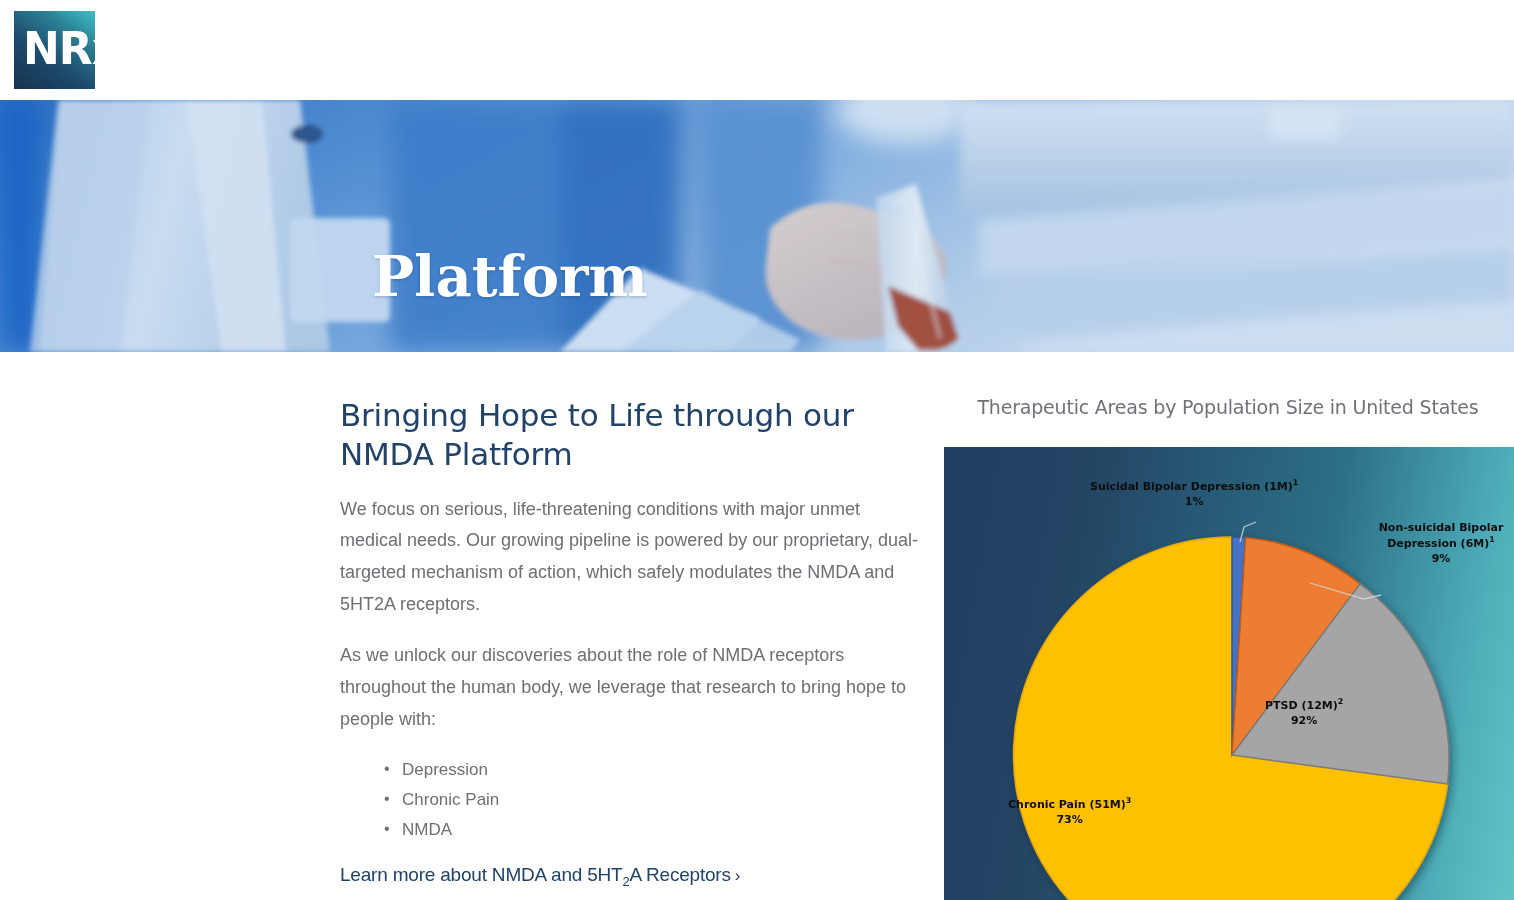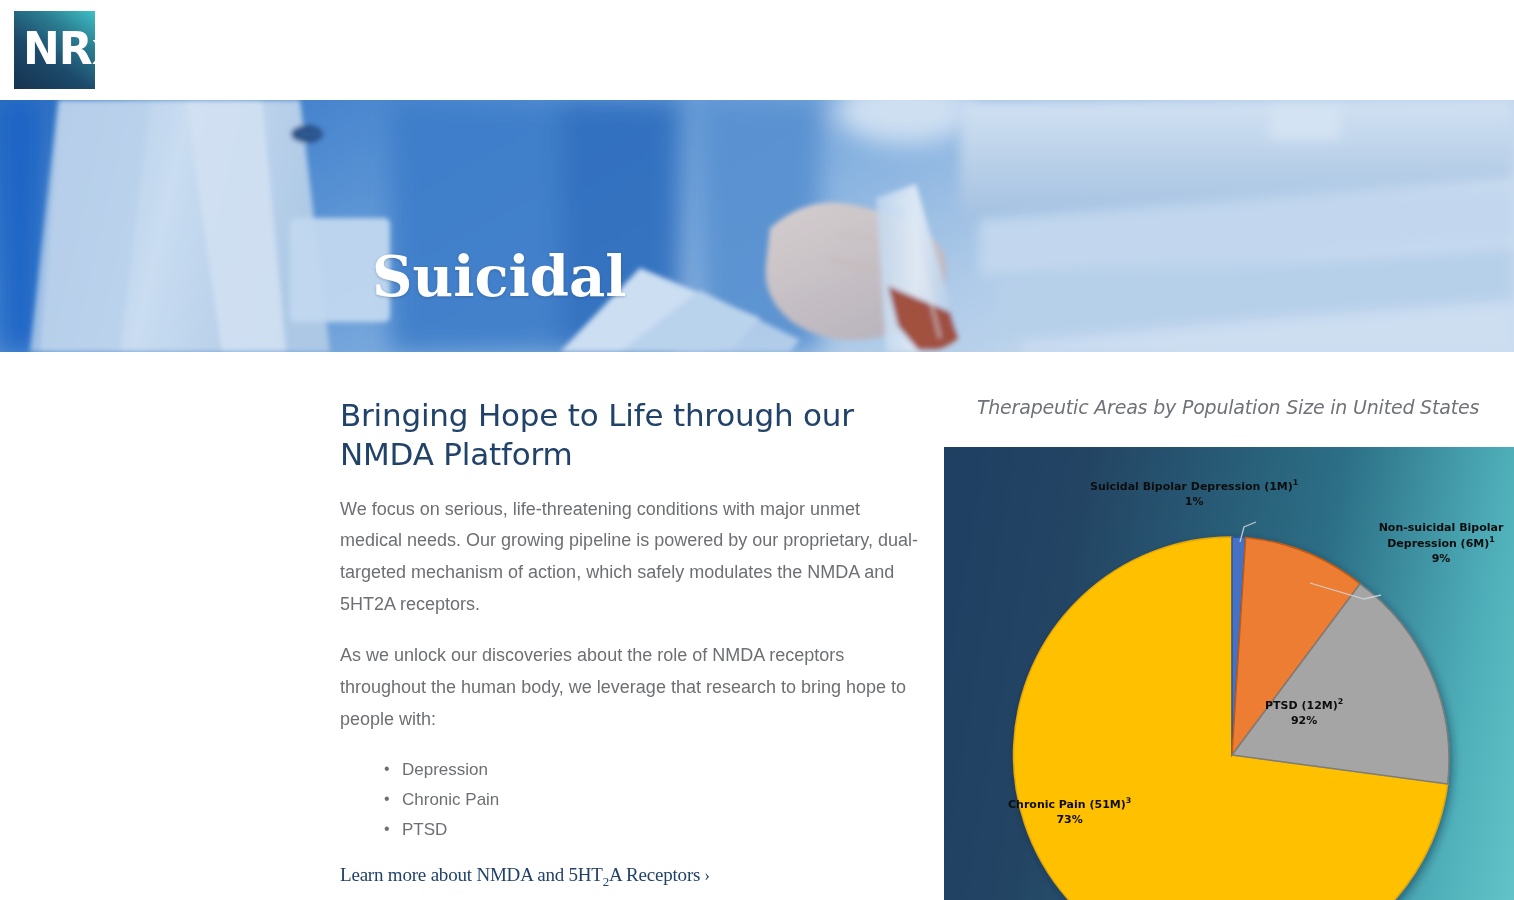--- a/index.html
+++ b/index.html
@@ -85,21 +85,21 @@
   .bullet-list li::before {
     content: "\2022";
     position: absolute;
     left: -18px;
     color: #6d6f74;
     font-size: 16px;
   }
   .learn-link {
     display: inline-block;
     margin-top: 19px;
-    font-family: Liberation Serif, serif;
+    font-family: Liberation Sans, sans-serif;
     font-size: 19px;
     color: #214269;
     text-decoration: none;
     letter-spacing: -0.2px;
   }
   .learn-link sub { font-size: 0.68em; }
   .learn-link .chev { margin-left: 4px; font-size: 17px; }
 
   
   .chart-col {
@@ -107,21 +107,20 @@
     width: 570px;
   }
   .chart-title {
     font-family: "DejaVu Sans", sans-serif;
     font-size: 19px;
     color: #70727a;
     text-align: center;
     letter-spacing: -0.2px;
     white-space: nowrap;
     margin-left: -2px;
-    font-style: italic;
   }
   .chart-panel {
     position: absolute; left: 0; top: 51px;
     width: 570px; height: 453px;
     background: linear-gradient(100deg, #1f3f63 0%, #234463 22%, #2c6f86 62%, #4fb0ba 88%, #62c3c8 100%);
     overflow: hidden;
   }
   .pie-svg { position: absolute; left: 0; top: 0; }
   .pie-label {
     position: absolute;
@@ -229,31 +228,31 @@
     </g>
 
     <g filter="url(#blur3)">
       <path d="M876,98 L916,84 L958,230 Q944,252 920,252 L886,252 Z" fill="url(#tubeg)"></path>
       <path d="M888,186 L950,212 L958,238 Q944,252 918,250 L898,226 Z" fill="#b03d1a" opacity="0.92"></path>
       <path d="M893,104 L905,100 L940,238" stroke="#ffffff" stroke-width="3" opacity="0.55" fill="none"></path>
     </g>
 
     <rect x="0" y="0" width="1514" height="252" fill="#2a6fc0" opacity="0.14"></rect>
   </svg>
-  <div class="hero-title">Suicidal</div>
+  <div class="hero-title">Platform</div>
 </div>
 
 <div class="content-col">
   <h1 class="content-heading">Bringing Hope to Life through our NMDA Platform</h1>
   <p class="content-p">We focus on serious, life-threatening conditions with major unmet medical needs. Our growing pipeline is powered by our proprietary, dual-targeted mechanism of action, which safely modulates the NMDA and 5HT2A receptors.</p>
   <p class="content-p">As we unlock our discoveries about the role of NMDA receptors throughout the human body, we leverage that research to bring hope to people with:</p>
   <ul class="bullet-list">
     <li>Depression</li>
     <li>Chronic Pain</li>
-    <li>PTSD</li>
+    <li>NMDA</li>
   </ul>
   <a class="learn-link" href="#"><span>Learn more about NMDA and 5HT</span><sub>2</sub><span>A Receptors</span><span class="chev">›</span></a>
 </div>
 
 <div class="chart-col">
   <div class="chart-title">Therapeutic Areas by Population Size in United States</div>
 
   <div class="chart-panel">
     <svg class="pie-svg" width="570" height="453" viewBox="0 0 570 453">
       <defs>

